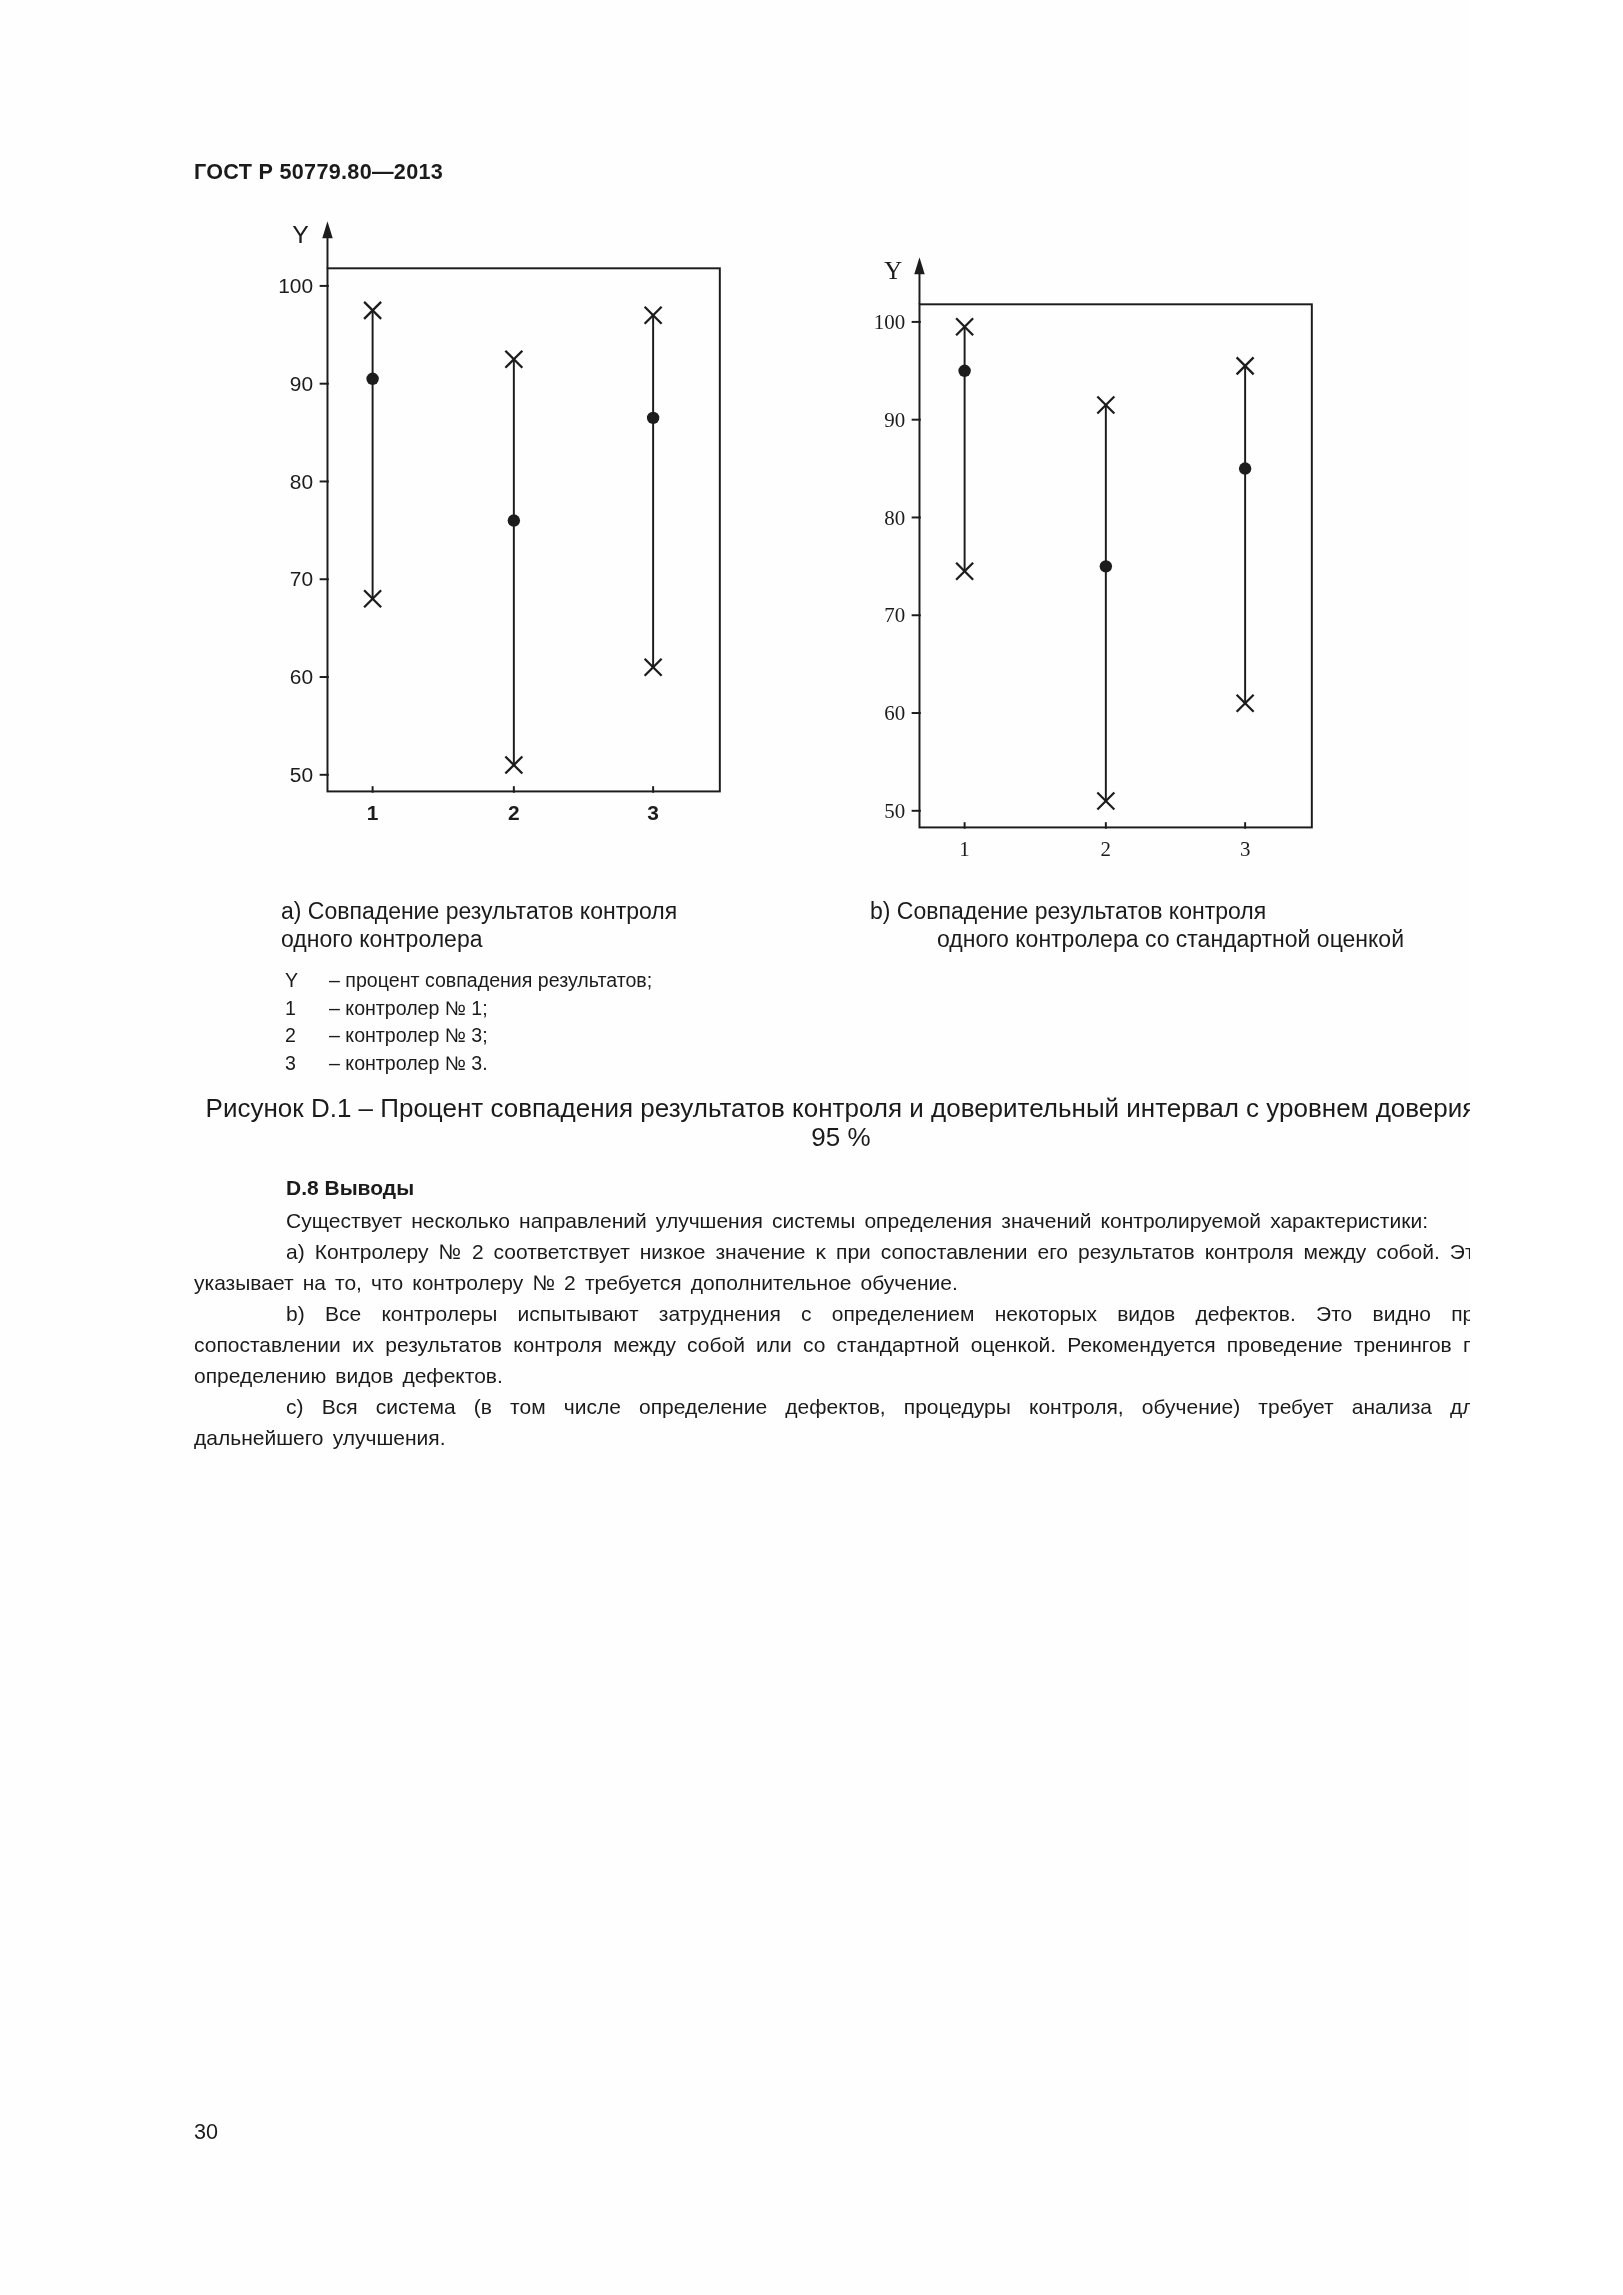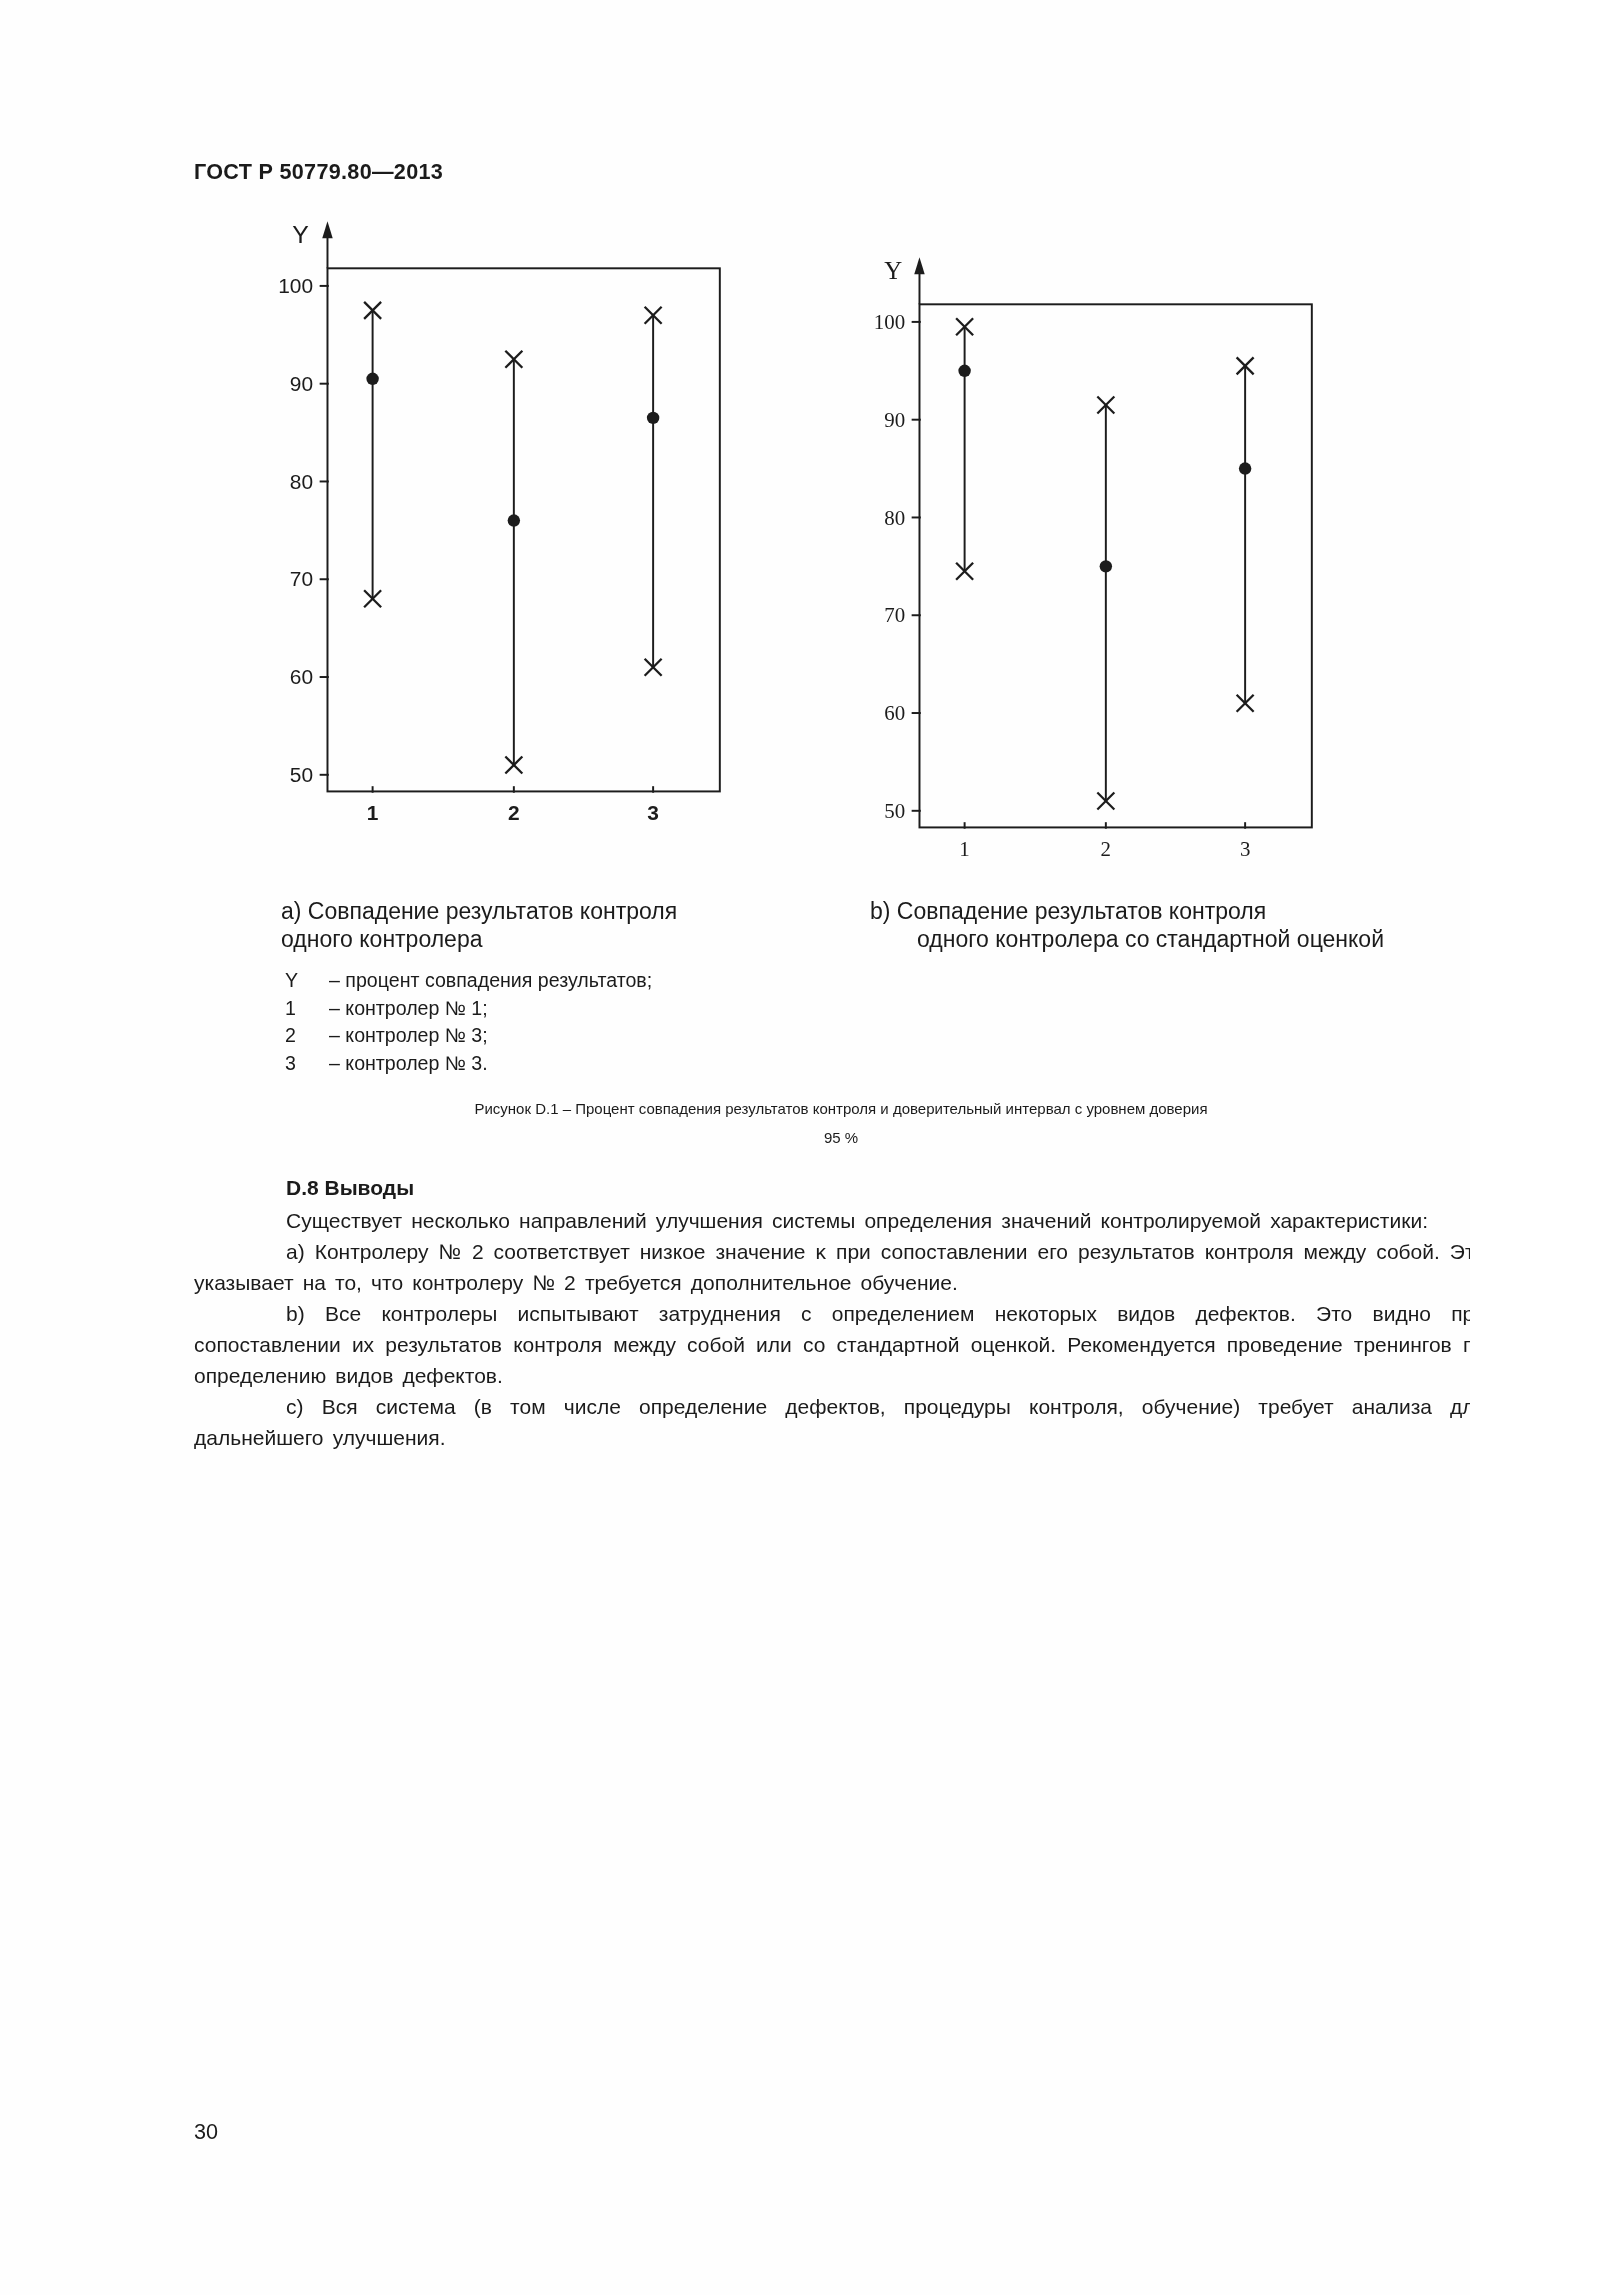--- a/index.html
+++ b/index.html
@@ -37,38 +37,38 @@
   .captions-row {
     position: absolute;
     left: 281px;
     top: 898px;
     width: 1243px;
     display: flex;
     font-size: 23px;
     line-height: 27.5px;
   }
   .cap-a { width: 589px; }
-  .cap-b-line2 { margin-left: 47px; }
+  .cap-b-line2 { margin-left: 67px; }
 
   .legend {
     position: absolute;
     left: 285px;
     top: 967px;
     font-size: 19.6px;
     line-height: 27.5px;
   }
   .legend-sym { display: inline-block; min-width: 44px; }
 
   .fig-caption {
     position: absolute;
     left: 193px;
     top: 1094px;
     width: 1296px;
     text-align: center;
-    font-size: 15px;
+    font-size: 26px;
     line-height: 29px;
   }
 
   .body-text {
     position: absolute;
     left: 194px;
     top: 1172px;
     width: 1292px;
     font-size: 21px;
     line-height: 31px;

